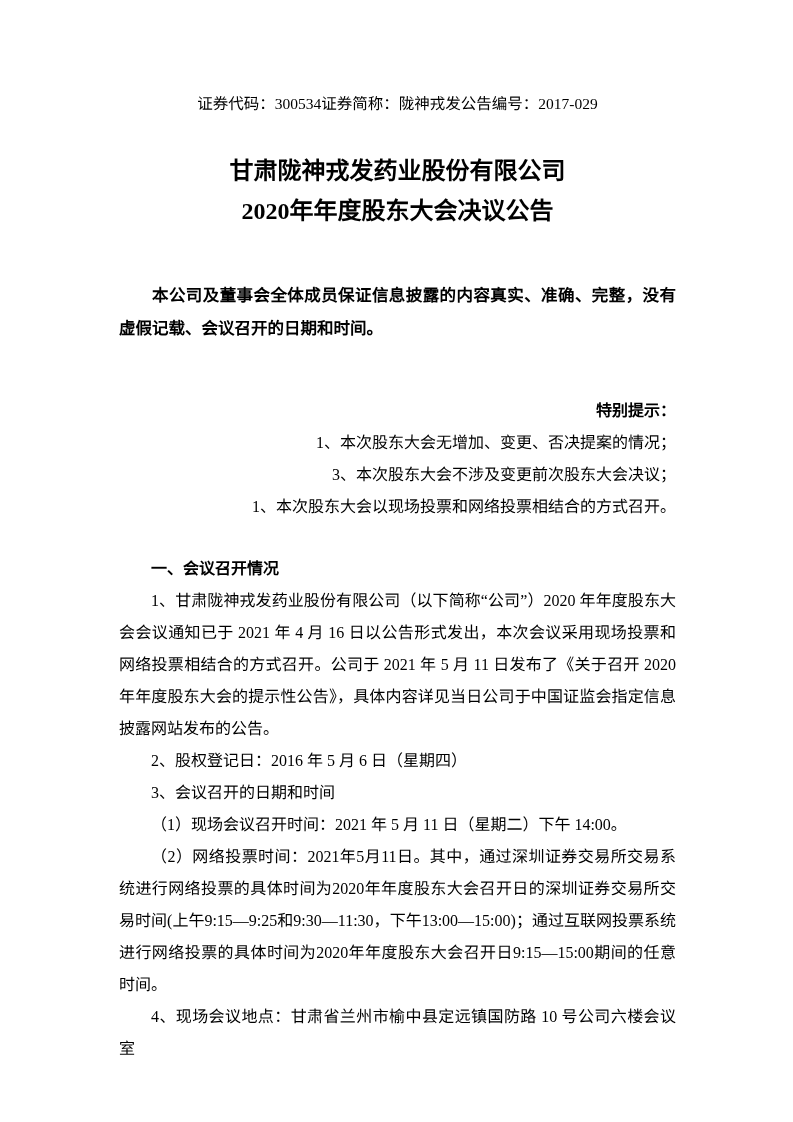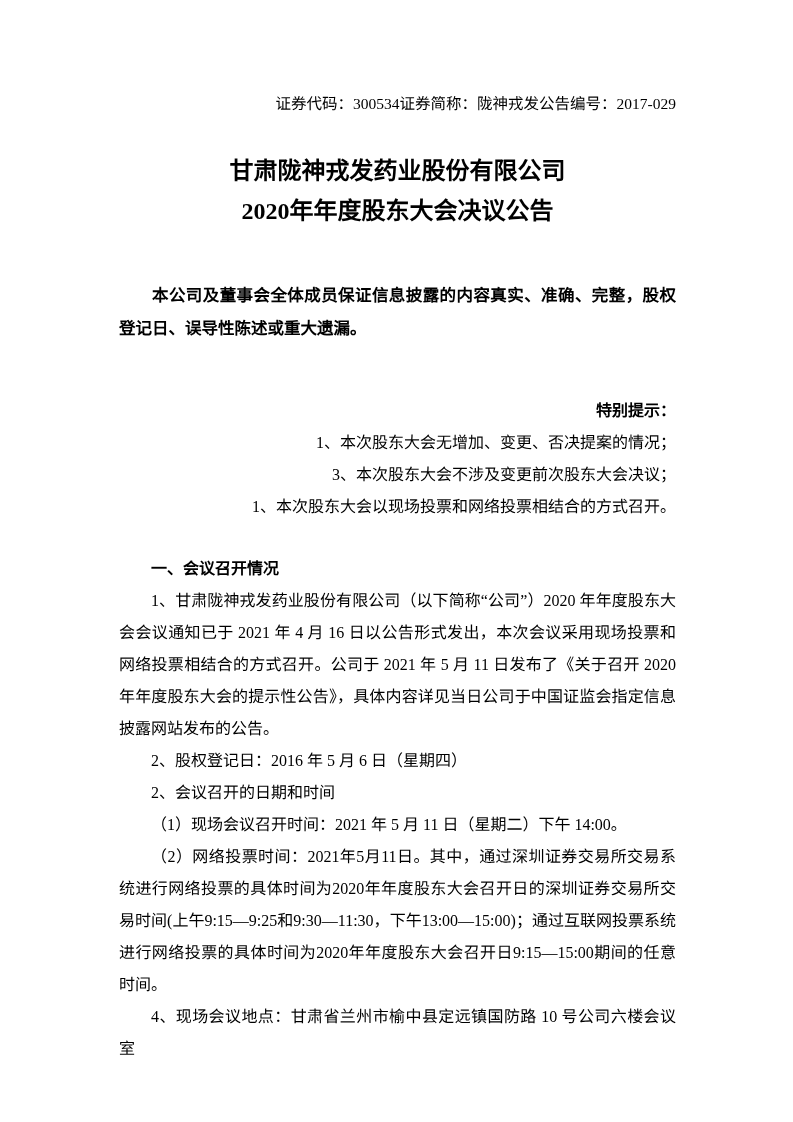--- a/index.html
+++ b/index.html
@@ -13,21 +13,21 @@
     height: 1122px;
     box-sizing: border-box;
     padding: 93px 117px 0 119px;
     background: #ffffff;
     color: #000000;
     font-family: "Liberation Serif", "DejaVu Serif", serif;
     overflow: hidden;
   }
   .doc-header {
     display: flex;
-    justify-content: flex-end;
+    justify-content: center;
     align-items: baseline;
     font-size: 15.5px;
     line-height: 22px;
     white-space: nowrap;
   }
   .doc-title {
     margin: 36px 0 15px 0;
     text-align: center;
     font-size: 24px;
     font-weight: bold;
@@ -72,32 +72,32 @@
     <span>证券代码：300534</span>
     <span>证券简称：陇神戎发</span>
     <span>公告编号：2017-029</span>
   </div>
 
   <h1 class="doc-title">
     <span class="t-line">甘肃陇神戎发药业股份有限公司</span>
     <span class="t-line">2020年年度股东大会决议公告</span>
   </h1>
 
-  <p class="disclaimer">本公司及董事会全体成员保证信息披露的内容真实、准确、完整，股权登记日、误导性陈述或重大遗漏。</p>
+  <p class="disclaimer">本公司及董事会全体成员保证信息披露的内容真实、准确、完整，没有虚假记载、会议召开的日期和时间。</p>
 
   <div class="notice">
     <p class="bold">特别提示：</p>
     <p>1、本次股东大会无增加、变更、否决提案的情况；</p>
     <p>3、本次股东大会不涉及变更前次股东大会决议；</p>
     <p>1、本次股东大会以现场投票和网络投票相结合的方式召开。</p>
   </div>
 
   <div class="section">
     <p class="section-heading">一、会议召开情况</p>
     <p>1、甘肃陇神戎发药业股份有限公司（以下简称“公司”）2020 年年度股东大会会议通知已于 2021 年 4 月 16 日以公告形式发出，本次会议采用现场投票和网络投票相结合的方式召开。公司于 2021 年 5 月 11 日发布了《关于召开 2020 年年度股东大会的提示性公告》，具体内容详见当日公司于中国证监会指定信息披露网站发布的公告。</p>
     <p>2、股权登记日：2016 年 5 月 6 日（星期四）</p>
-    <p>2、会议召开的日期和时间</p>
+    <p>3、会议召开的日期和时间</p>
     <p>（1）现场会议召开时间：2021 年 5 月 11 日（星期二）下午 14:00。</p>
     <p>（2）网络投票时间：2021年5月11日。其中，通过深圳证券交易所交易系统进行网络投票的具体时间为2020年年度股东大会召开日的深圳证券交易所交易时间(上午9:15—9:25和9:30—11:30，下午13:00—15:00)；通过互联网投票系统进行网络投票的具体时间为2020年年度股东大会召开日9:15—15:00期间的任意时间。</p>
     <p>4、现场会议地点：甘肃省兰州市榆中县定远镇国防路 10 号公司六楼会议室</p>
   </div>
 
 </div>
 
 </body></html>

